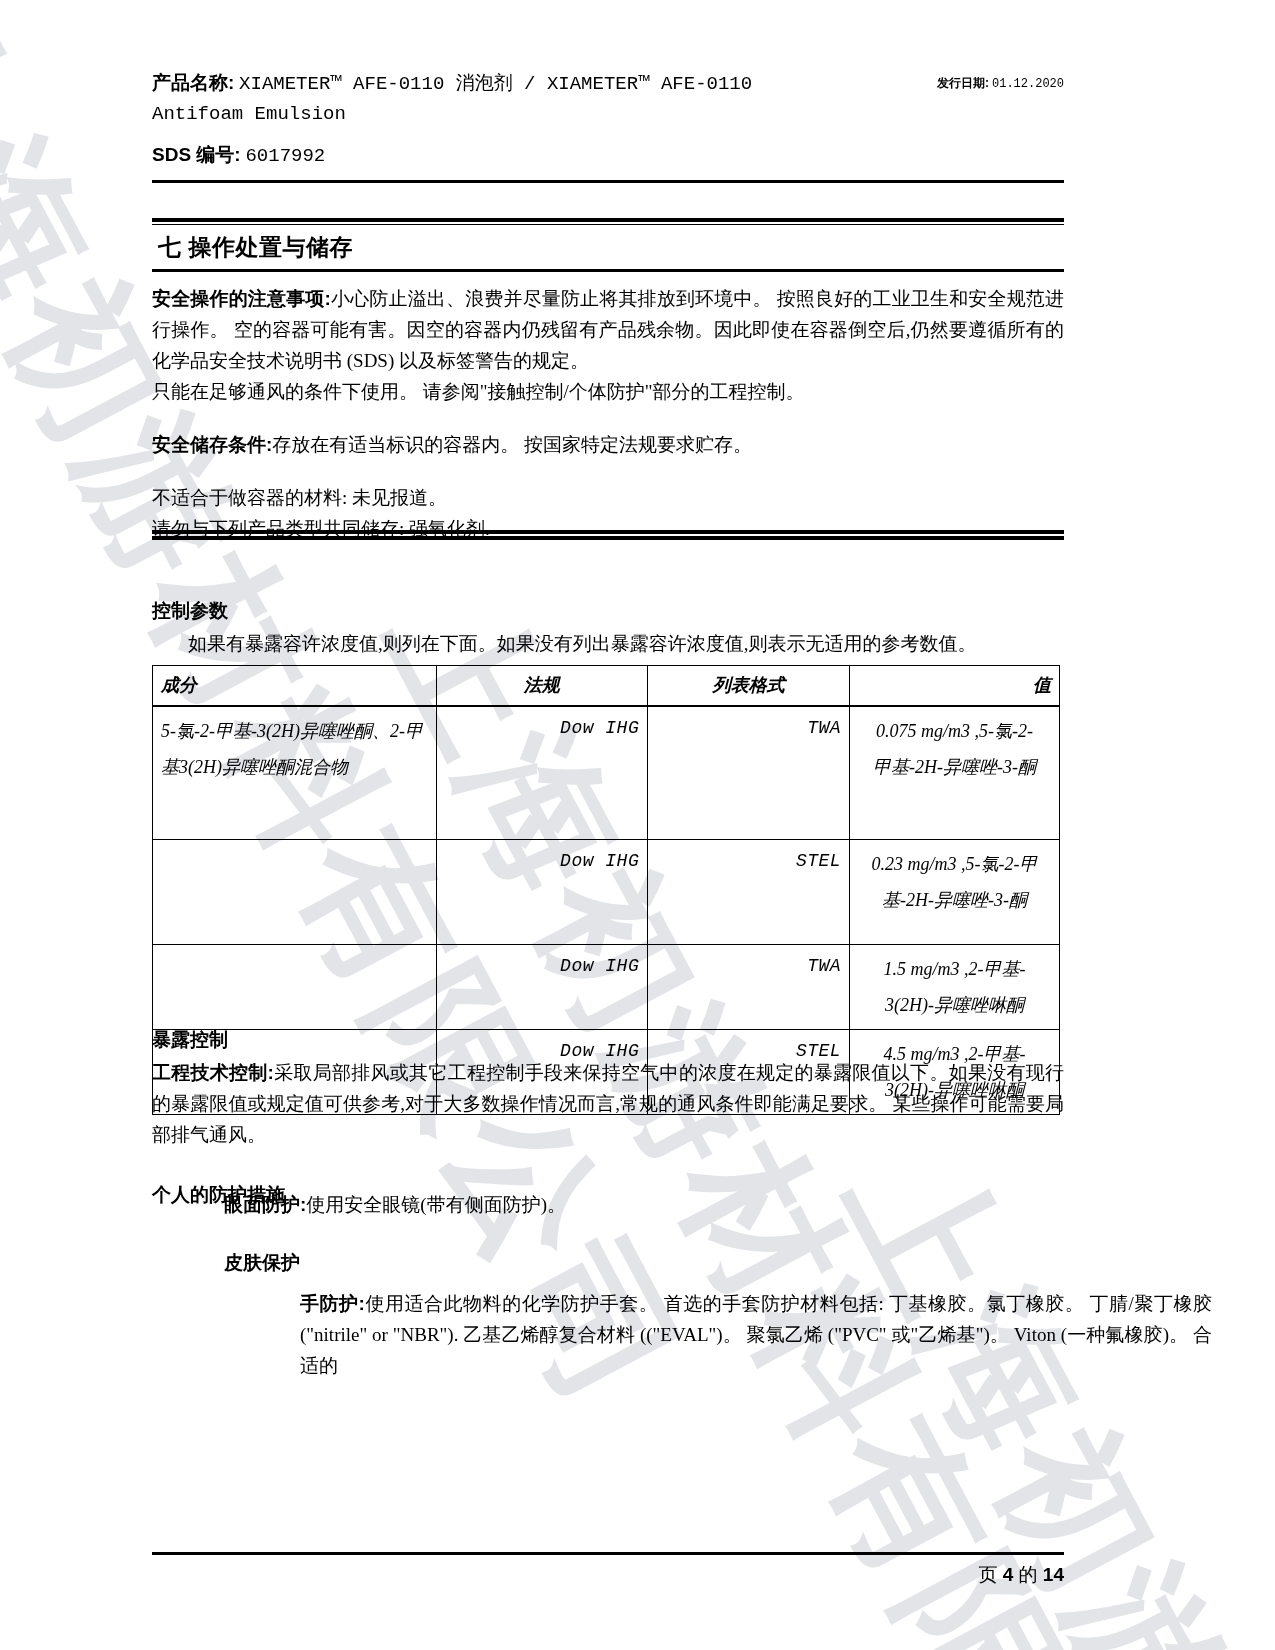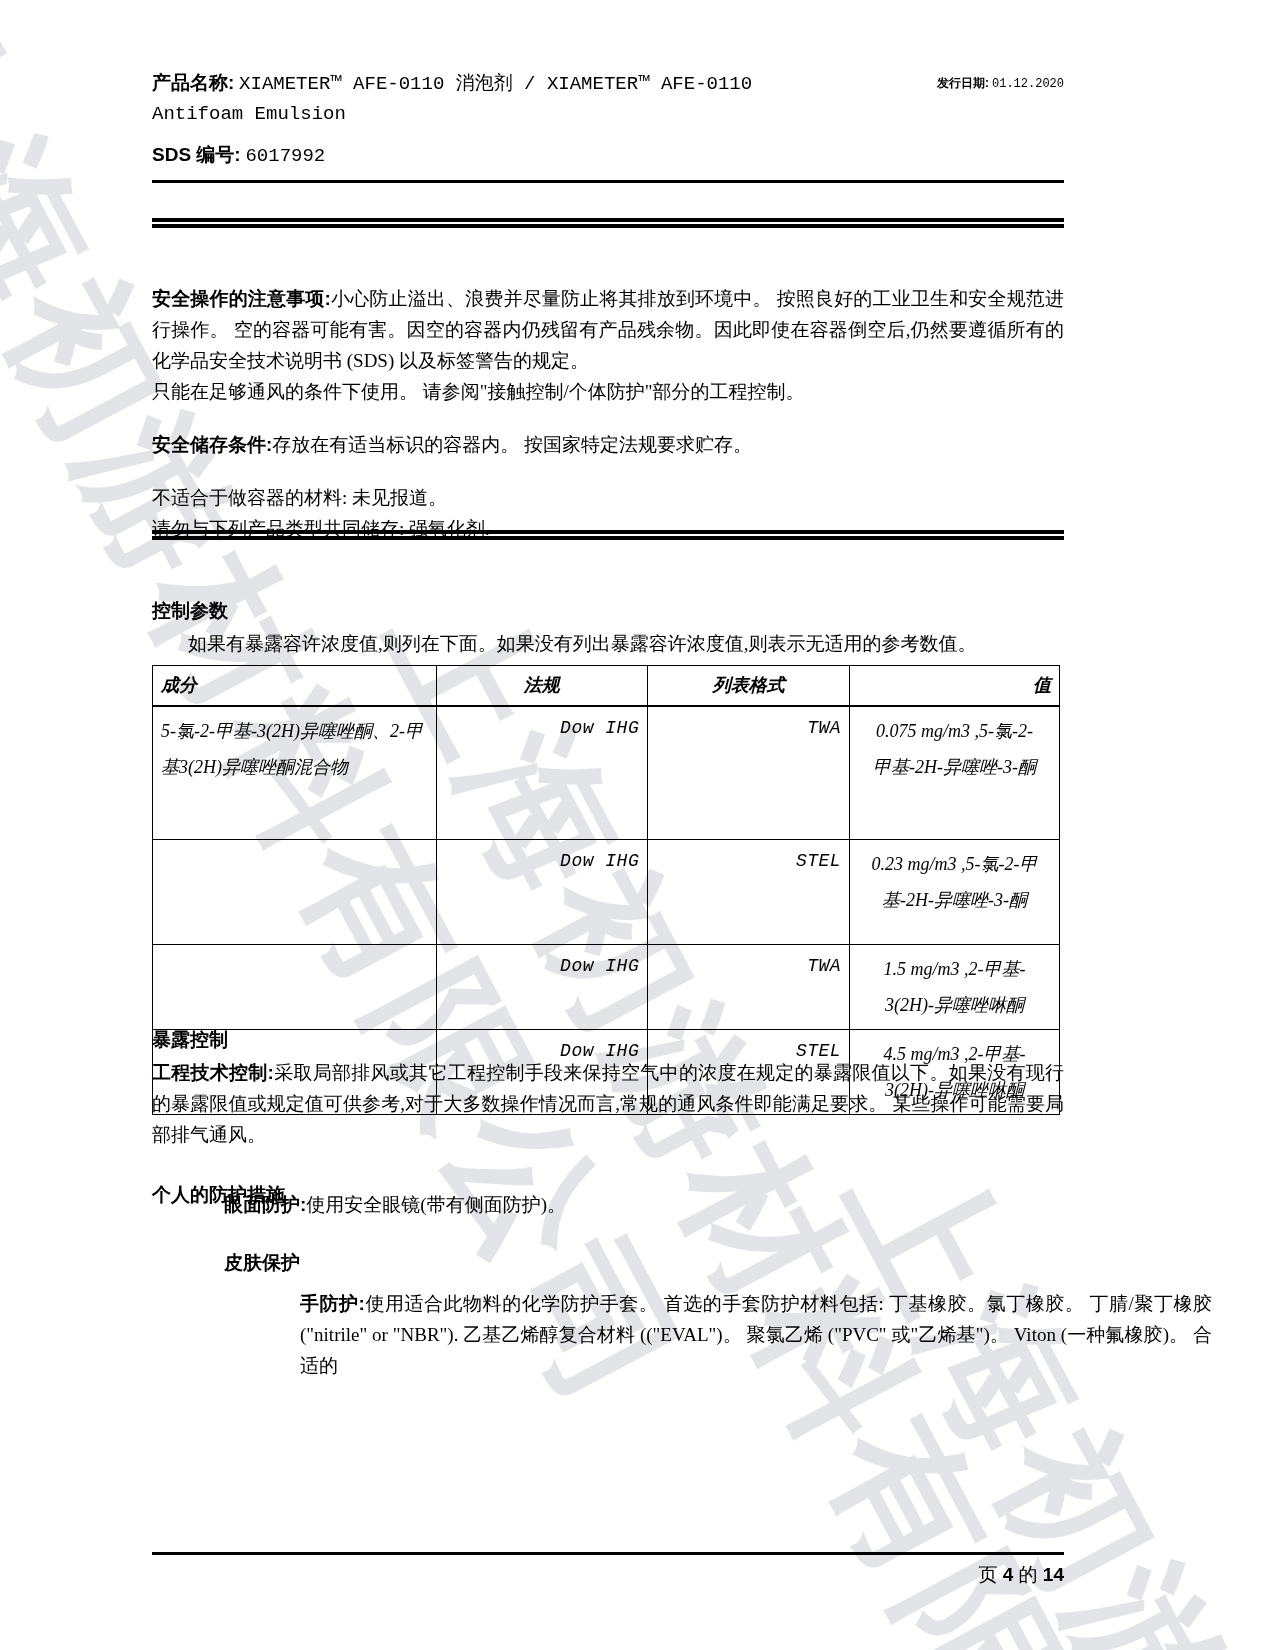--- a/index.html
+++ b/index.html
@@ -255,20 +255,21 @@
 
     <div class="sds-line">
       <span class="b">SDS 编号:</span>
       <span class="mono">6017992</span>
     </div>
 
     <div class="rule-top"></div>
 
     <div class="section-head" style="top:218px;">
       <div class="bar-top"></div>
+      <div class="sh-title">七 操作处置与储存</div>
       <div class="bar-bot"></div>
     </div>
 
     <div class="body-block" style="top:283px;">
       <p>
         <span class="b">安全操作的注意事项:</span><span>小心防止溢出、浪费并尽量防止将其排放到环境中。 按照良好的工业卫生和安全规范进行操作。 空的容器可能有害。因空的容器内仍残留有产品残余物。因此即使在容器倒空后,仍然要遵循所有的化学品安全技术说明书 (SDS) 以及标签警告的规定。</span>
       </p>
       <p>只能在足够通风的条件下使用。 请参阅"接触控制/个体防护"部分的工程控制。</p>
       <div class="gap"></div>
       <p>

